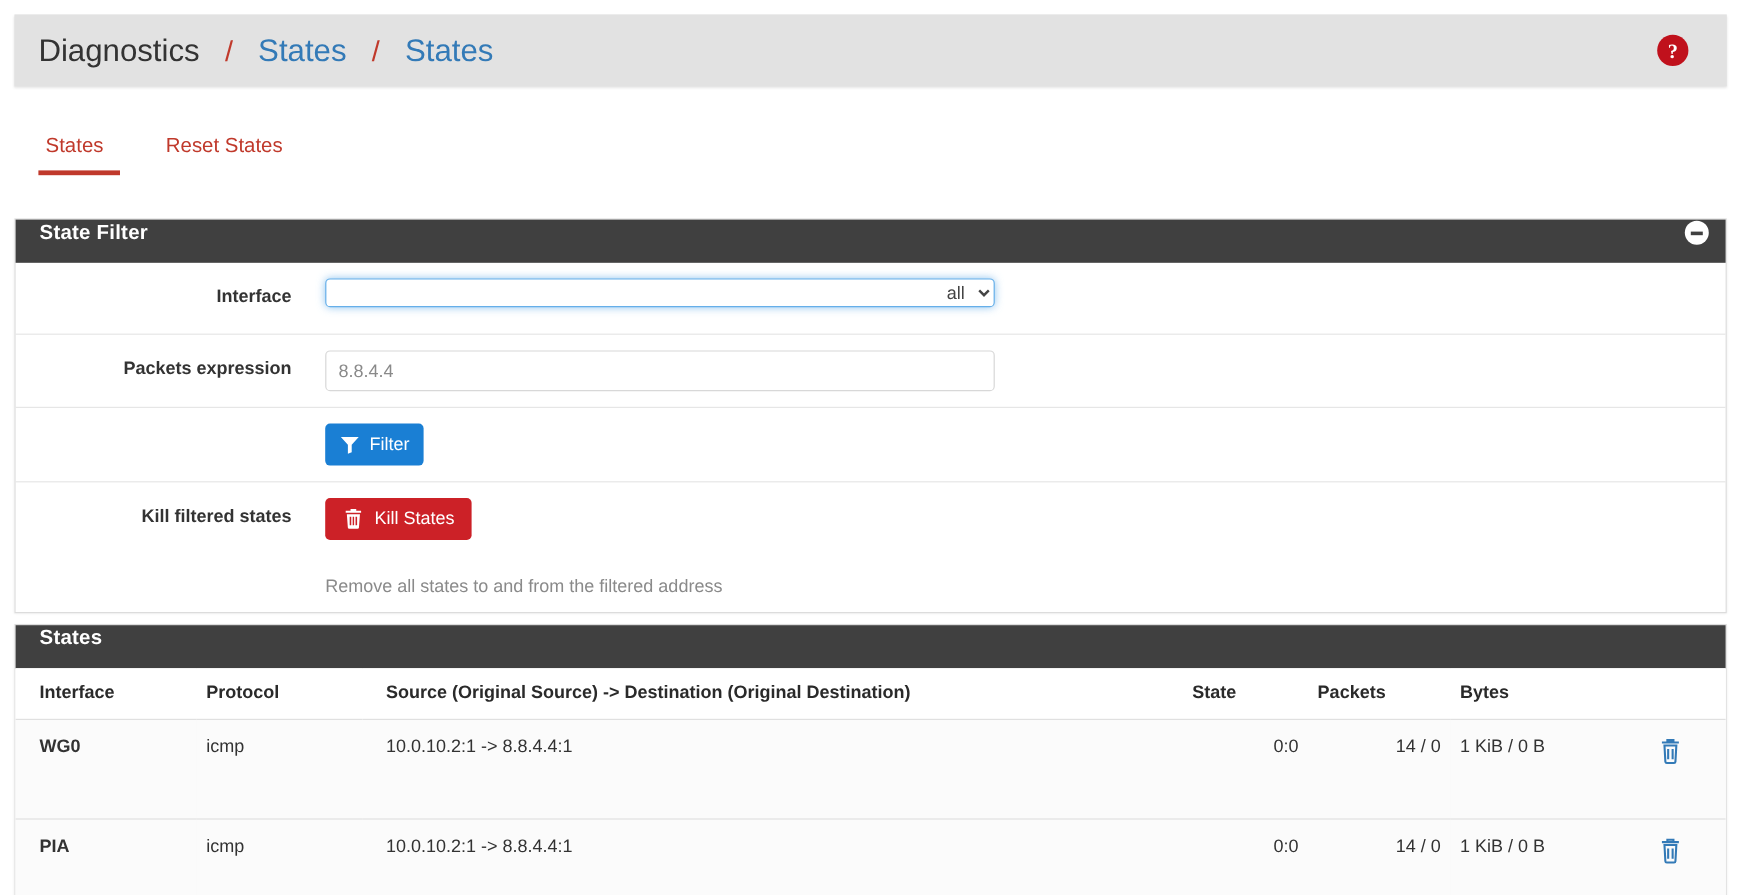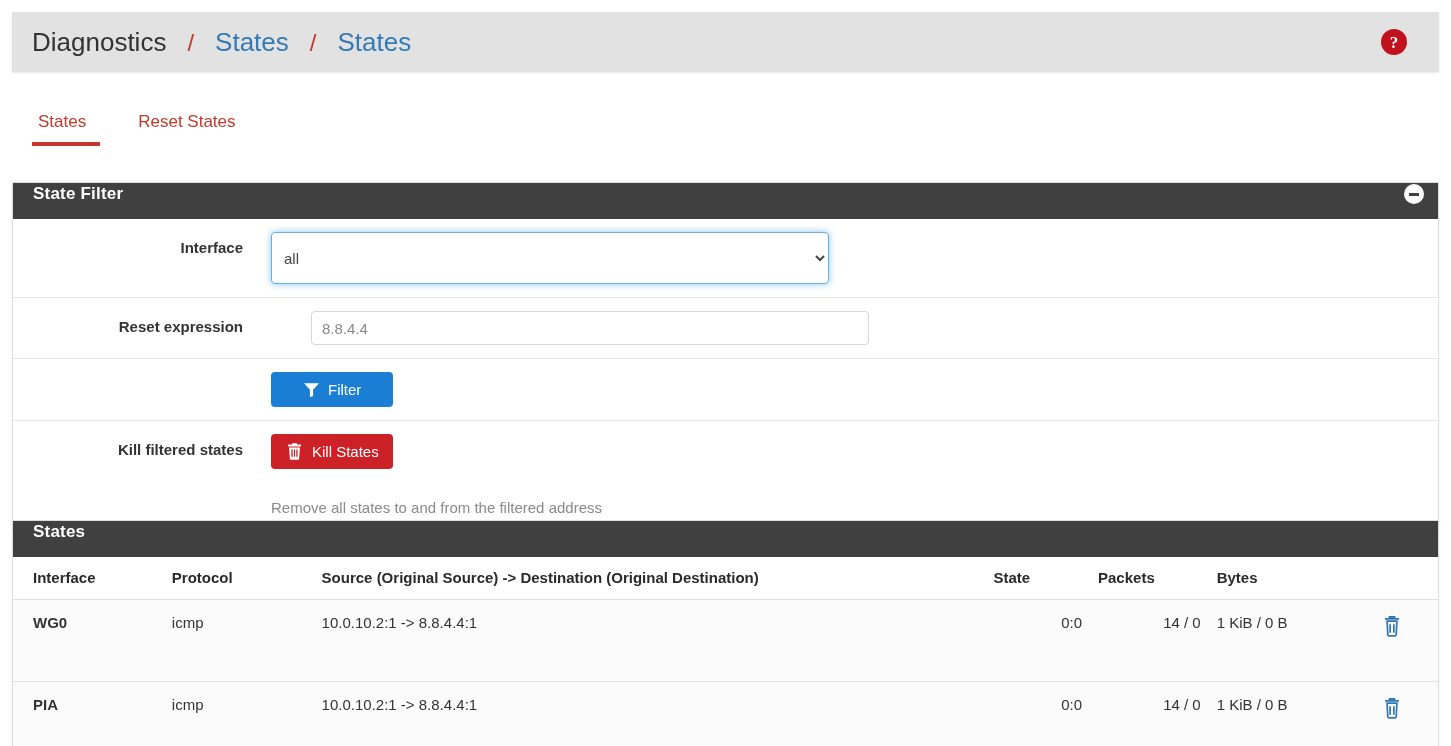--- a/index.html
+++ b/index.html
@@ -138,53 +138,53 @@
     text-align: right;
     padding-right: 16px;
     padding-top: 7px;
     font-size: 15px;
     font-weight: bold;
     color: #333333;
   }
   .form-control-col { flex: 1; padding-left: 12px; }
 
   select.form-input {
-    width: 558px; height: 52px;
+    width: 558px; height: 24px;
     font-size: 15px;
     color: #444444;
     padding: 0 8px;
     border: 1px solid #66afe9;
     border-radius: 4px;
     background: #ffffff;
     outline: none;
     box-shadow: 0 0 7px rgba(102,175,233,0.75);
     font-family: "Liberation Sans", sans-serif;
+    text-align: right;
   }
   input.form-input {
     width: 558px; height: 34px;
     font-size: 15px;
     color: #8a8a8a;
     padding: 0 10px;
     border: 1px solid #d8d8d8;
     border-radius: 4px;
     background: #ffffff;
     outline: none;
     font-family: "Liberation Sans", sans-serif;
-    margin-left: 40px;
   }
 
   .btn {
     display: inline-flex;
     align-items: center;
     gap: 8px;
     border: none;
     border-radius: 4px;
     color: #ffffff;
     font-size: 15px;
-    padding: 9px 32px;
+    padding: 9px 12px;
     cursor: pointer;
     font-family: "Liberation Sans", sans-serif;
   }
   .btn-primary { background: #1a7fd4; }
   .btn-danger { background: #cc2127; padding: 8px 14px; justify-content: center; }
   .btn .glyph { display: inline-flex; }
 
   .help-text {
     font-size: 15px;
     color: #8a8a8a;
@@ -257,21 +257,21 @@
   <div class="form-row">
     <div class="form-label">Interface</div>
     <div class="form-control-col">
       <select class="form-input">
         <option>all</option>
       </select>
     </div>
   </div>
 
   <div class="form-row">
-    <div class="form-label">Reset expression</div>
+    <div class="form-label">Packets expression</div>
     <div class="form-control-col">
       <input class="form-input" type="text" value="8.8.4.4" style="">
     </div>
   </div>
 
   <div class="form-row">
     <div class="form-label"></div>
     <div class="form-control-col">
       <button class="btn btn-primary">
         <span class="glyph">

